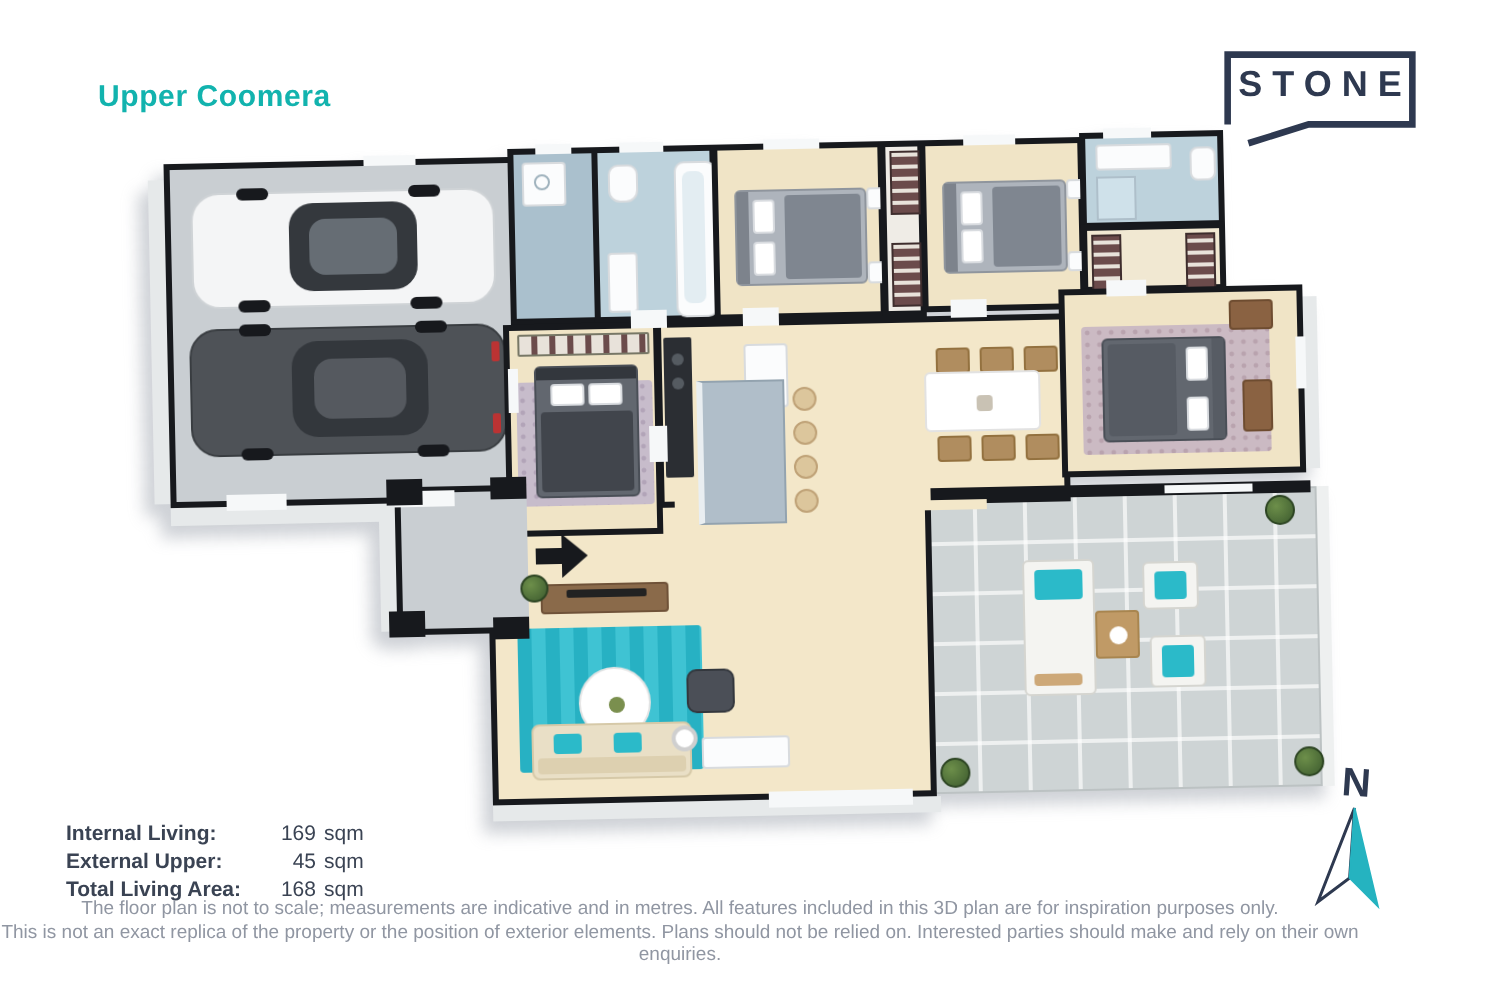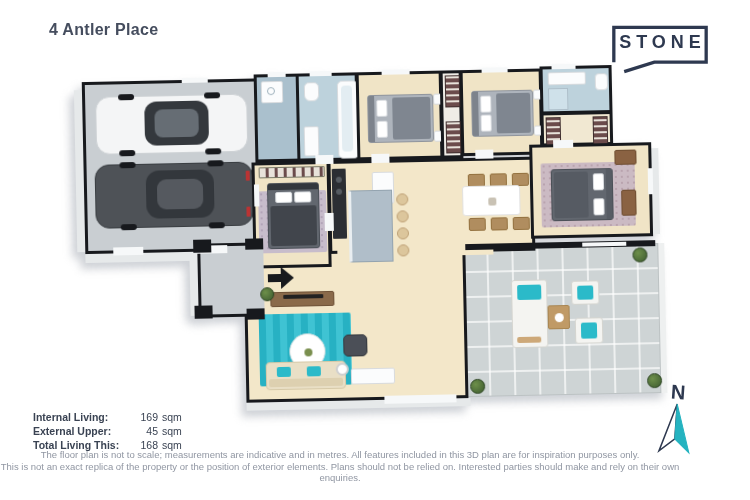--- a/index.html
+++ b/index.html
@@ -43,21 +43,21 @@
   .oseat{position:absolute;left:5px;right:5px;top:4px;bottom:4px;background:#2bbac9;border-radius:2px;}
   .whitebox{position:absolute;background:#fbfcfd;border:1px solid #d8dbde;border-radius:2px;}
   .car{position:absolute;border-radius:14px;}
   .wheel{position:absolute;width:16px;height:6px;background:#17191d;border-radius:3px;}
 </style>
 </head>
 <body>
 
 <div id="stage">
 
-  <div class="a" id="addr">4 Antler Place</div>
+  <div class="a" id="suburb">Upper Coomera</div>
 
   <div class="a" id="logo">
     <svg width="98" height="50" viewBox="0 0 104 52">
       <polyline points="3,40 3,3 101,3 101,40 46,40 14,50" fill="none" stroke="#2e3950" stroke-width="3.5"></polyline>
     </svg>
     <div class="a" id="logo-text">STONE</div>
   </div>
 
   <div class="a" id="plan">
 
@@ -261,21 +261,21 @@
       <span class="albl">Internal Living:</span>
       <span class="anum">169</span>
       <span class="aunit">sqm</span>
     </div>
     <div class="arow">
       <span class="albl">External Upper:</span>
       <span class="anum">45</span>
       <span class="aunit">sqm</span>
     </div>
     <div class="arow">
-      <span class="albl">Total Living This:</span>
+      <span class="albl">Total Living Area:</span>
       <span class="anum">168</span>
       <span class="aunit">sqm</span>
     </div>
   </div>
 
   <div class="a" id="compass">
     <div class="n">N</div>
     <svg width="38" height="54" viewBox="0 0 38 54">
       <polygon points="19,2 4,50 19,37" fill="#ffffff" stroke="#2e3950" stroke-width="1.5"></polygon>
       <polygon points="19,2 34,50 19,37" fill="#25b3c0" stroke="#25b3c0" stroke-width="1"></polygon>

